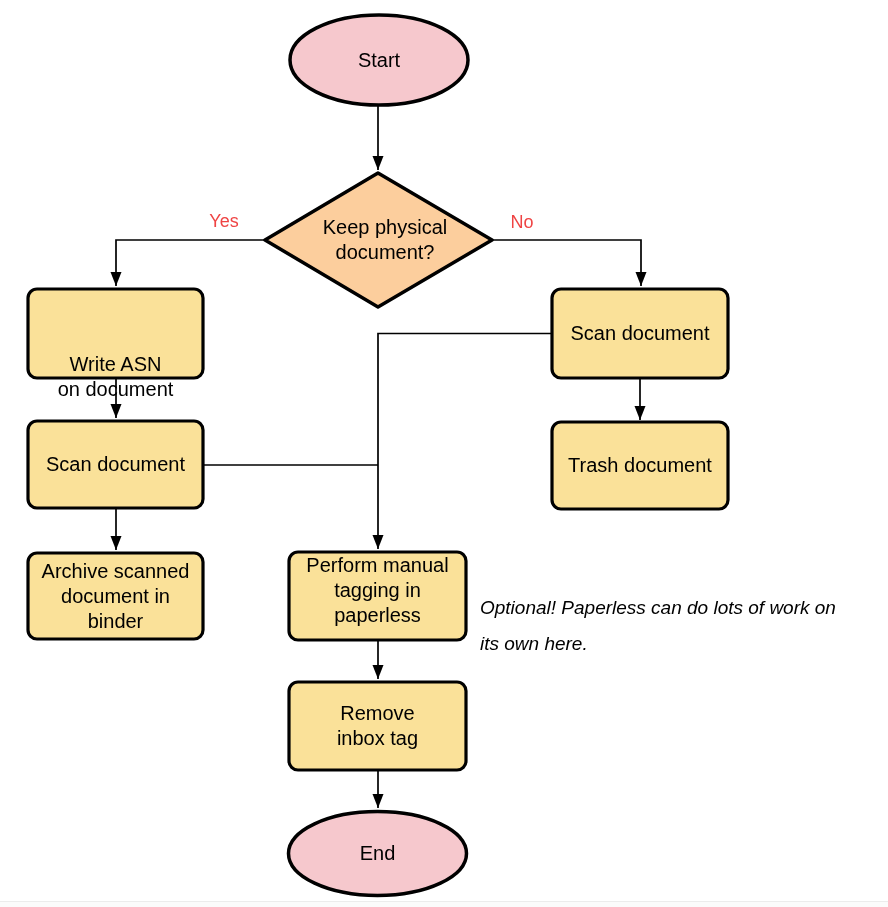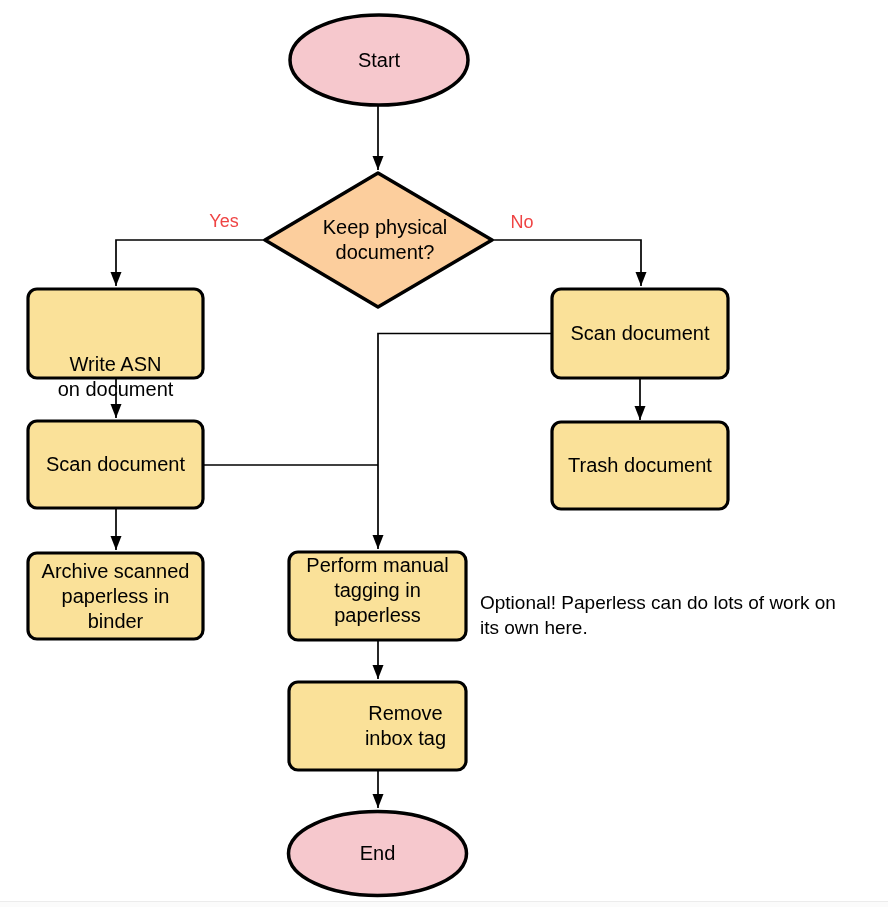--- a/index.html
+++ b/index.html
@@ -22,21 +22,22 @@
   }
   .edge-label{
     position:absolute;
     font-size:18px;line-height:20px;color:#ef4444;
     text-align:center;
     pointer-events:none;
   }
   .note{
     position:absolute;
     left:480px;top:590px;width:408px;
-    font-size:19px;line-height:25px;color:#000;
+    font-style:italic;
+    font-size:19px;line-height:36px;color:#000;
     white-space:pre-line;
   }
   .bottom-rule{
     position:absolute;
     left:0;top:901px;width:888px;height:1px;
     background:#ececec;
   }
   .below-rule{
     position:absolute;
     left:0;top:902px;width:888px;height:5px;
@@ -93,32 +94,32 @@
 
   <div class="node-label" style="left:285px;top:196px;width:200px;height:88px;">Keep physical
 document?</div>
 
   <div class="node-label" style="left:28px;top:289px;width:175px;height:89px;margin-top:43px;">Write ASN
 on document</div>
 
   <div class="node-label" style="left:28px;top:421px;width:175px;height:87px;">Scan document</div>
 
   <div class="node-label" style="left:28px;top:553px;width:175px;height:86px;">Archive scanned
-paperless in
+document in
 binder</div>
 
   <div class="node-label" style="left:552px;top:289px;width:176px;height:89px;">Scan document</div>
 
   <div class="node-label" style="left:552px;top:422px;width:176px;height:87px;text-align:center;">Trash document</div>
 
   <div class="node-label" style="left:289px;top:552px;width:177px;height:76px;">Perform manual
 tagging in
 paperless</div>
 
-  <div class="node-label" style="left:289px;top:682px;width:177px;height:88px;margin-left:28px;">Remove
+  <div class="node-label" style="left:289px;top:682px;width:177px;height:88px;">Remove
 inbox tag</div>
 
   <div class="node-label" style="left:289px;top:811px;width:177px;height:85px;text-align:right;">End</div>
 
   <div class="edge-label" style="left:194px;top:211px;width:60px;">Yes</div>
 
   <div class="edge-label" style="left:492px;top:212px;width:60px;">No</div>
 
   <div class="note">Optional! Paperless can do lots of work on
 its own here.</div>

